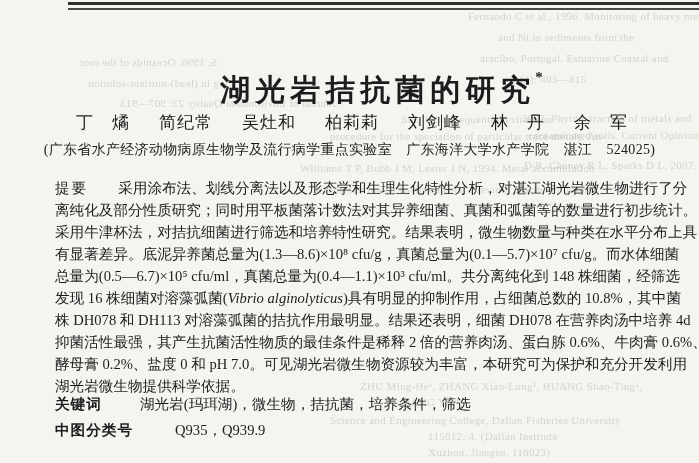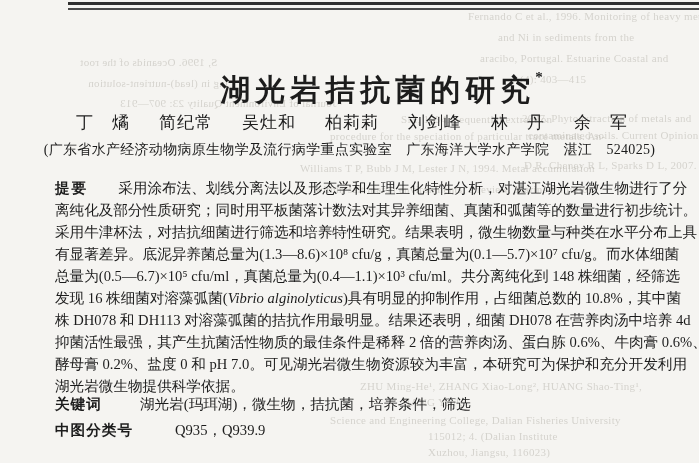--- a/index.html
+++ b/index.html
@@ -60,21 +60,21 @@
   .abstract {
     position: absolute; top: 177px; left: 55px; width: 601px;
     font-size: 14.6px;
   }
   .abstract .line {
     height: 22px; line-height: 22px;
     text-align: justify; text-align-last: justify;
     white-space: nowrap;
   }
   .abstract .line.last { text-align-last: left; }
-  .abs-label { font-weight: bold; letter-spacing: 2px; margin-top: 36px; }
+  .abs-label { font-weight: normal; letter-spacing: 2px; margin-top: 36px; }
   .abs-gap { display: inline-block; width: 30px; }
   .species { font-style: italic; }
 
   .meta-row {
     position: absolute; left: 55px;
     font-size: 14.6px; line-height: 18px;
     white-space: nowrap;
   }
   .meta-row.keywords { top: 395px; }
   .meta-row.classification { top: 421px; }

